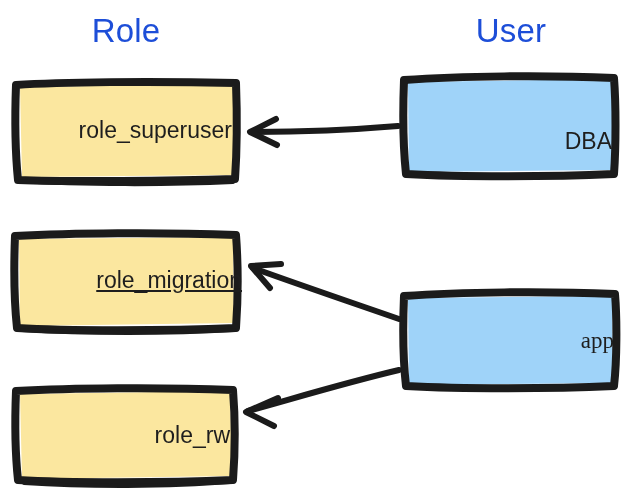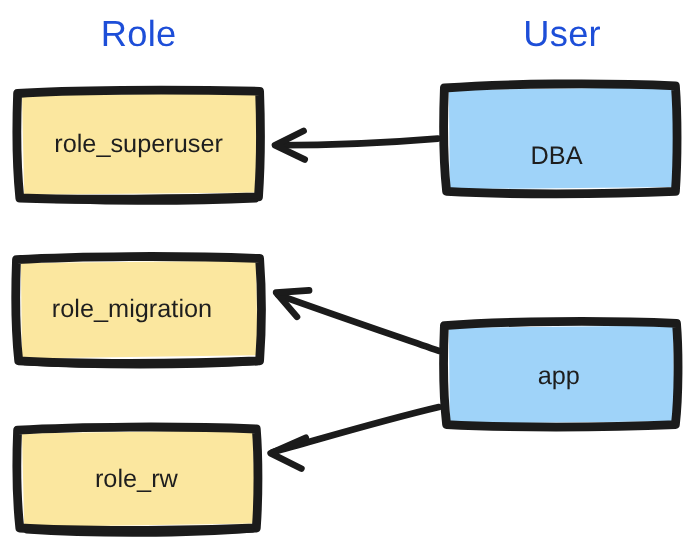--- a/index.html
+++ b/index.html
@@ -29,28 +29,28 @@
     text-align: center;
   }
   #header-role  { left: 40px;  top: 12px; width: 172px; }
   #header-user  { left: 425px; top: 12px; width: 172px; }
 
   .node-label {
     position: absolute;
     font-size: 23px;
     color: #1e1e1e;
     white-space: nowrap;
-    text-align: center;
+    text-align: right;
     pointer-events: none;
   }
   #label-role-superuser { left: 20px;  top: 117px; width: 212px; }
-  #label-role-migration { left: 14px;  top: 267px; width: 212px; }
+  #label-role-migration { left: 30px;  top: 267px; width: 212px; text-decoration: underline; }
   #label-role-rw        { left: 18px;  top: 422px; width: 212px; }
   #label-dba            { left: 400px; top: 128px; width: 212px; }
-  #label-app            { left: 402px; top: 328px; width: 212px; }
+  #label-app            { left: 402px; top: 328px; width: 212px; font-family: Liberation Serif, serif; }
 </style>
 </head>
 <body>
 
 <svg id="diagram" viewBox="0 0 632 494" xmlns="http://www.w3.org/2000/svg">
 
   <g>
     <path d="M20,87 L234,84 L233,175 L22,177 Z" fill="#fbe79f"></path>
     <path fill="none" stroke="#1b1b1b" stroke-width="8" stroke-linecap="round" stroke-linejoin="round" d="M16,85 C60,82 150,81 236,83 C237,110 237,150 235,179 C170,181 70,182 18,180 C15,150 15,112 16,85 Z"></path>
     <path fill="none" stroke="#1b1b1b" stroke-width="4" stroke-linecap="round" d="M20,181 C80,185 170,185 233,182"></path>

